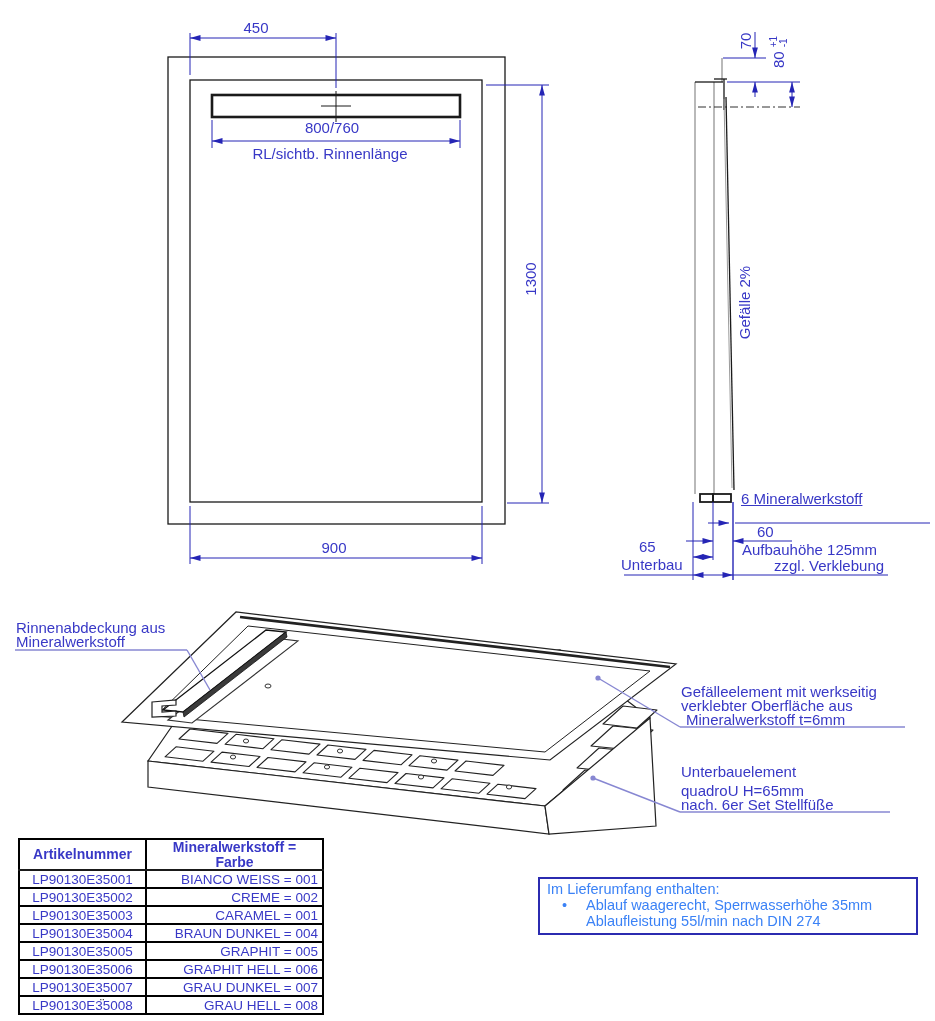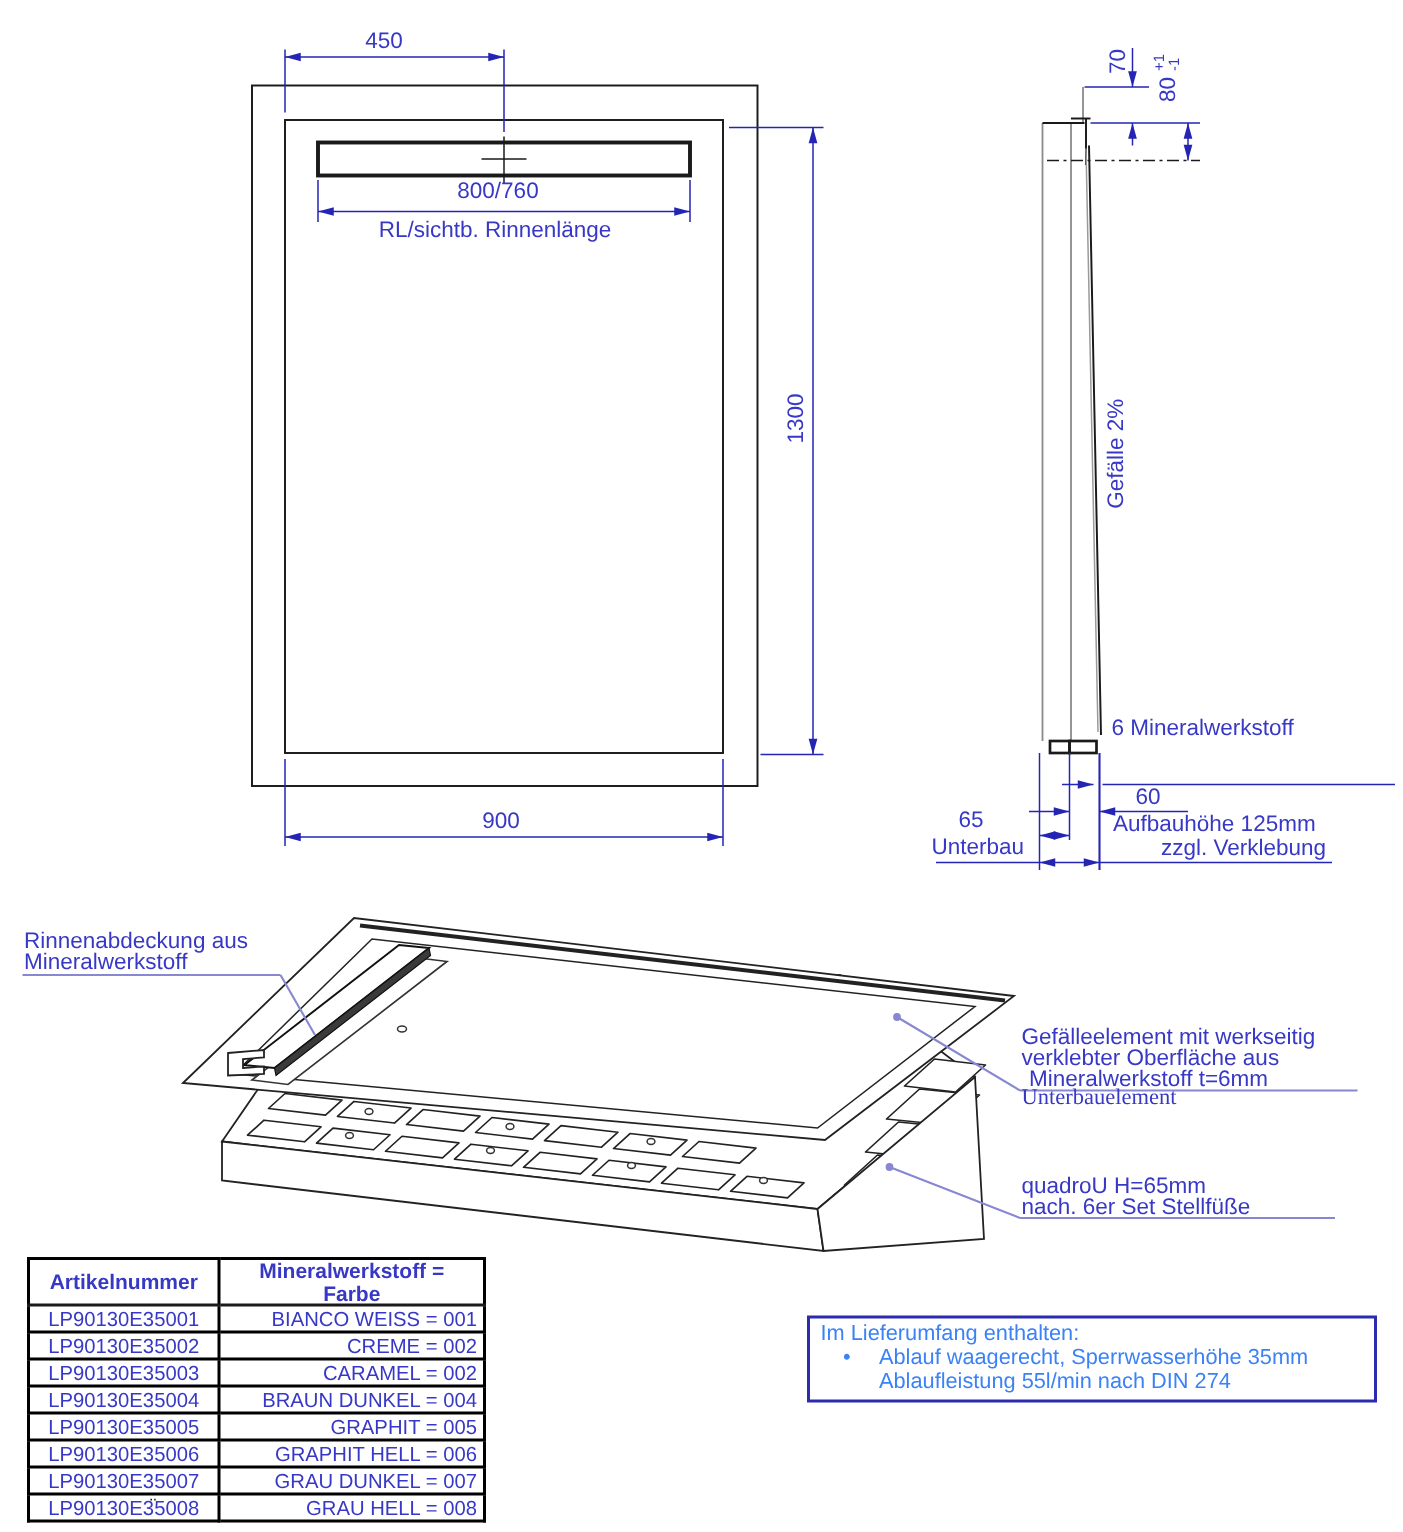--- a/index.html
+++ b/index.html
@@ -188,33 +188,33 @@
 
 <div class="lbl rot" style="left:728px;top:32px;width:36px;height:18px;">70</div>
 <div class="lbl rot" style="left:750px;top:42px;width:58px;height:20px;">
   <span>80</span>
   <span class="tolstack">
     <span>+1</span>
     <span>-1</span>
   </span>
 </div>
 <div class="lbl rot" style="left:703px;top:293px;width:82px;height:19px;">Gefälle 2%</div>
-<div class="lbl" style="left:741px;top:478px;">6 Mineralwerkstoff</div>
+<div class="lbl" style="left:741px;top:491px;text-decoration:underline;">6 Mineralwerkstoff</div>
 <div class="lbl" style="left:757px;top:524px;">60</div>
 <div class="lbl" style="left:639px;top:539px;">65</div>
 <div class="lbl" style="left:621px;top:557px;">Unterbau</div>
 <div class="lbl" style="left:742px;top:542px;">Aufbauhöhe 125mm</div>
 <div class="lbl" style="left:774px;top:558px;">zzgl. Verklebung</div>
 
 <div class="lbl" style="left:16px;top:620px;">Rinnenabdeckung aus</div>
 <div class="lbl" style="left:16px;top:634px;">Mineralwerkstoff</div>
 <div class="lbl" style="left:681px;top:684px;">Gefälleelement mit werkseitig</div>
 <div class="lbl" style="left:681px;top:698px;">verklebter Oberfläche aus</div>
 <div class="lbl" style="left:686px;top:712px;">Mineralwerkstoff t=6mm</div>
-<div class="lbl" style="left:681px;top:725px;font-family:Liberation Serif, serif;">Unterbauelement</div>
+<div class="lbl" style="left:681px;top:764px;">Unterbauelement</div>
 <div class="lbl" style="left:681px;top:783px;">quadroU H=65mm</div>
 <div class="lbl" style="left:681px;top:797px;">nach. 6er Set Stellfüße</div>
 
 <table id="colortable">
   <thead>
     <tr>
       <th>Artikelnummer</th>
       <th>
         <div>Mineralwerkstoff =</div>
         <div>Farbe</div>
@@ -225,21 +225,21 @@
     <tr>
           <td class="a">LP90130E35001</td>
           <td class="f">BIANCO WEISS = 001</td>
         </tr>
     <tr>
           <td class="a">LP90130E35002</td>
           <td class="f">CREME = 002</td>
         </tr>
     <tr>
           <td class="a">LP90130E35003</td>
-          <td class="f">CARAMEL = 002</td>
+          <td class="f">CARAMEL = 001</td>
         </tr>
     <tr>
           <td class="a">LP90130E35004</td>
           <td class="f">BRAUN DUNKEL = 004</td>
         </tr>
     <tr>
           <td class="a">LP90130E35005</td>
           <td class="f">GRAPHIT = 005</td>
         </tr>
     <tr>

